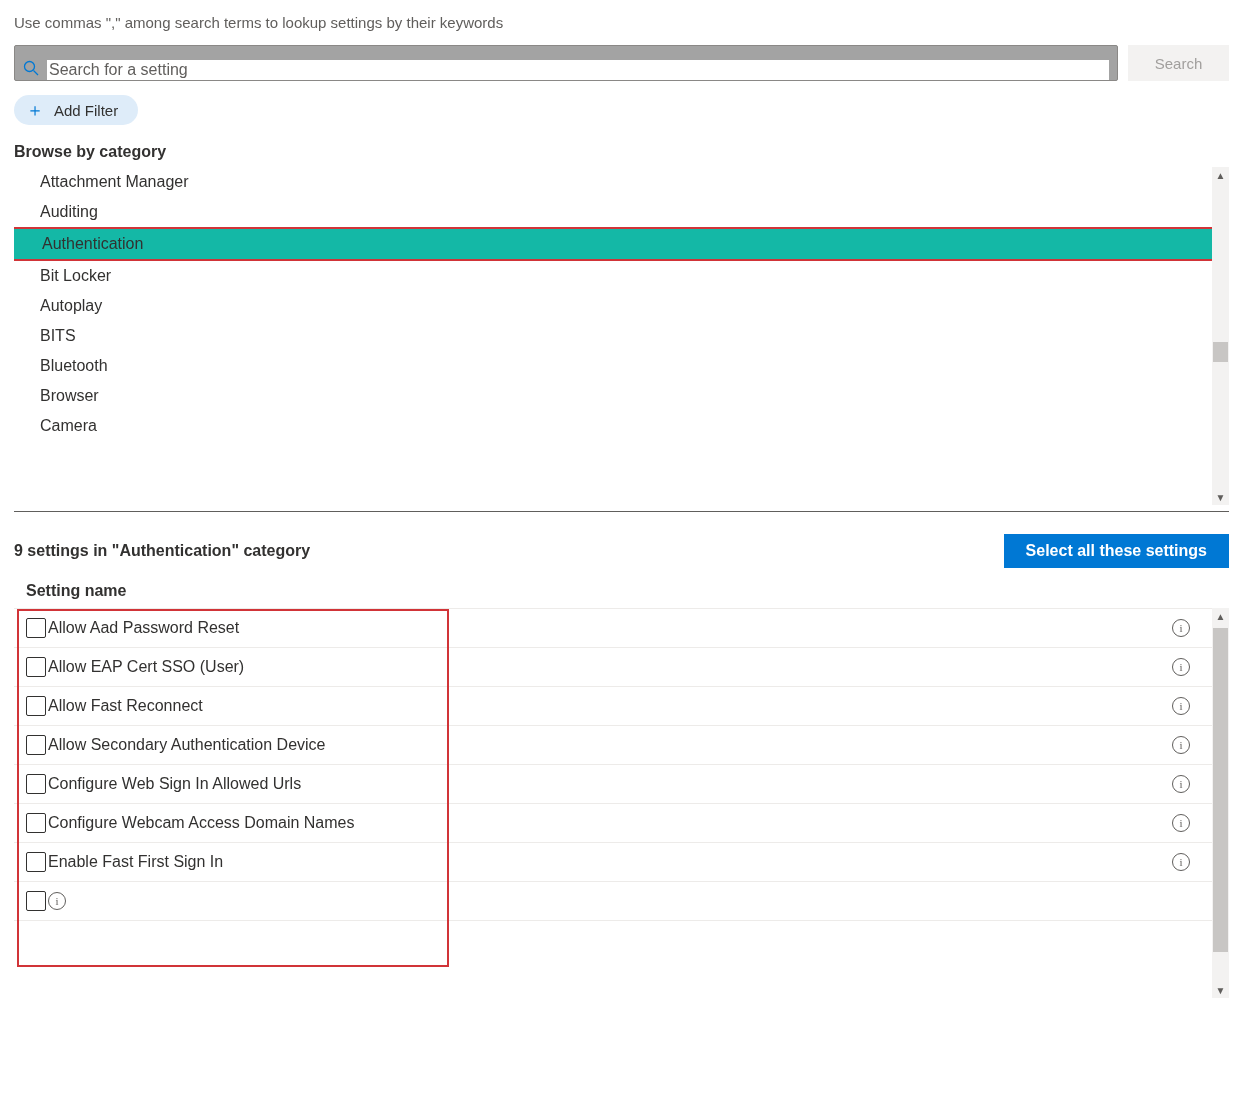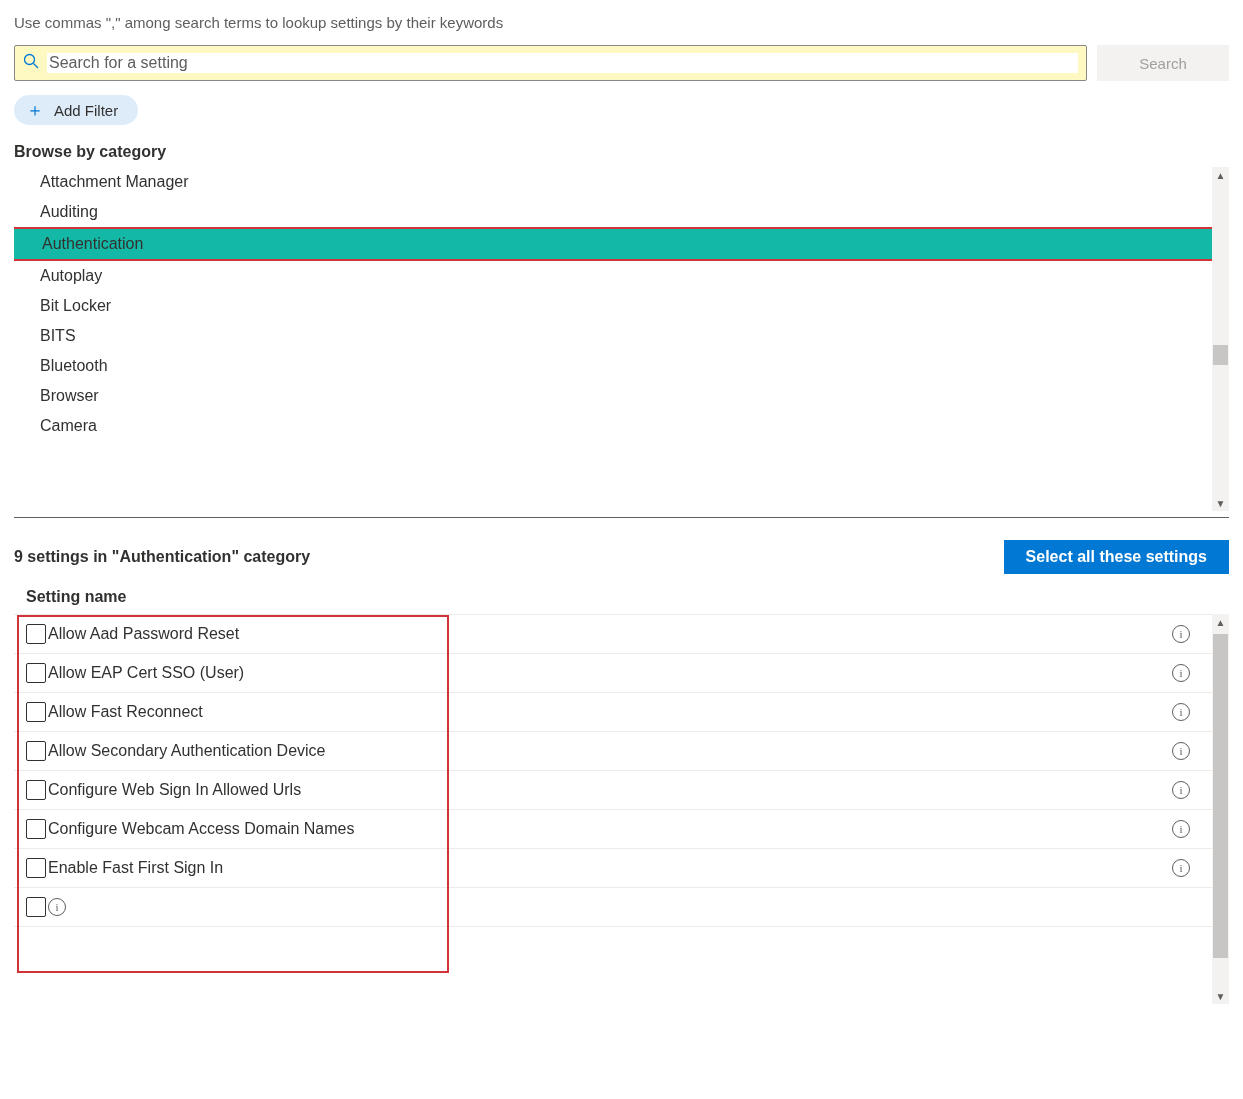--- a/index.html
+++ b/index.html
@@ -16,49 +16,49 @@
     font-size: 28px; font-weight: 600; margin: 0 0 2px 0; flex: 1;
     color: #201f1e;
   }
   .close-x {
     width: 32px; height: 32px; display:flex; align-items:center; justify-content:center;
     cursor:pointer; color:#323130;
   }
   .subtitle { font-size: 15px; color: #605e5c; margin: 0 0 14px 0; }
   .search-row { display: flex; gap: 10px; margin-bottom: 14px; }
   .search-box {
-    flex: 1; display:flex; align-items:center;
+    flex: 1; display:flex; align-items:flex-end;
     border: 1px solid #8a8886; border-radius: 2px;
     height: 36px; padding: 0 8px;
-    background:#fef9c3;
+    background:#a3a3a3;
   }
   .search-box svg { color:#0078d4; flex-shrink:0; }
   .search-input {
     border:none; outline:none; flex:1; font-size:16px;
     font-family:inherit; margin-left:8px; color:#323130;
   }
   .search-input::placeholder { color:#605e5c; }
   .search-btn {
-    width: 132px; height:36px; border:none;
+    width: 101px; height:36px; border:none;
     background:#f3f2f1; color:#a19f9d; font-size:15px;
     font-family:inherit; cursor:default;
   }
   .add-filter {
     display:inline-flex; align-items:center; gap:10px;
     background:#deecf9; color:#323130;
     border:none; border-radius:18px;
     padding: 6px 20px 6px 12px; font-size:15px; font-family:inherit;
     cursor:pointer; margin-bottom: 14px;
   }
   .add-filter .plus { color:#0078d4; font-size:18px; line-height:1; }
   .browse-label { font-size:16px; font-weight:600; margin: 4px 0 6px 0; }
   .cat-area {
     position: relative;
     border-bottom:1px solid #605e5c;
-    padding-bottom: 22px;
+    padding-bottom: 16px;
     margin-bottom: 22px;
   }
   .cat-list {
     height: 328px; overflow:hidden;
     margin:0; padding:0 14px 0 0;
   }
   .cat-item {
     list-style:none; padding: 6px 0 6px 26px;
     font-size:16px; color:#323130;
   }
@@ -161,22 +161,22 @@
     <span>Add Filter</span>
   </button>
 
   <div class="browse-label">Browse by category</div>
 
   <div class="cat-area">
     <ul class="cat-list" id="cat-list">
         <li class="cat-item">Attachment Manager</li>
         <li class="cat-item">Auditing</li>
         <li class="cat-item selected">Authentication</li>
+        <li class="cat-item">Bit Locker</li>
         <li class="cat-item">Autoplay</li>
-        <li class="cat-item">Bit Locker</li>
         <li class="cat-item">BITS</li>
         <li class="cat-item">Bluetooth</li>
         <li class="cat-item">Browser</li>
         <li class="cat-item">Camera</li>
       </ul>
     <div class="cat-scrollbar">
       <div class="arrow">▲</div>
       <div class="track">
           <div class="thumb"></div>
         </div>

